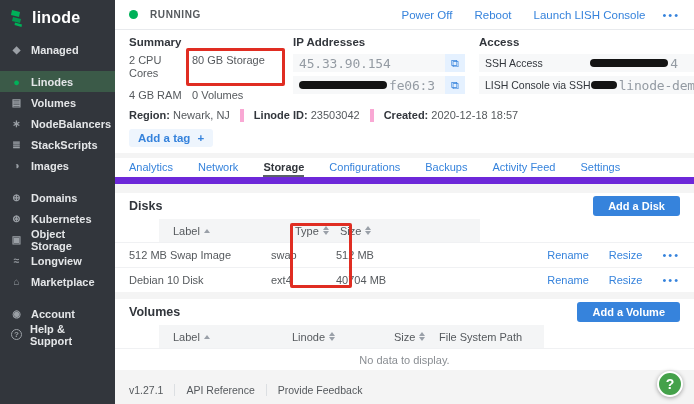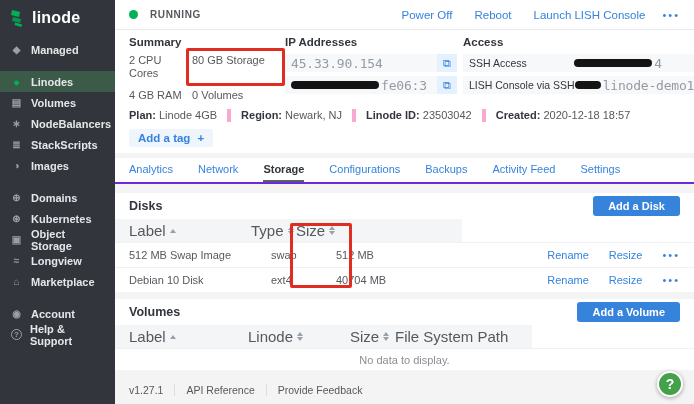--- a/index.html
+++ b/index.html
@@ -26,49 +26,49 @@
   .main { flex:1; min-width:0; display:flex; flex-direction:column; overflow:hidden; }
   .topbar { height:30px; background:#fff; border-bottom:1px solid #e8eaed; display:flex; align-items:center; padding:0 14px; }
   .status { display:flex; align-items:center; gap:12px; font-size:10px; font-weight:700; letter-spacing:.6px; color:#55595d; }
   .dot { width:9px; height:9px; border-radius:50%; background:#00b159; }
   .topbar-actions { margin-left:auto; display:flex; align-items:center; }
   .tb-link { color:#3683dc; font-size:11.5px; padding:0 11px; cursor:pointer; white-space:nowrap; }
   .tb-more { color:#3683dc; letter-spacing:2px; padding-left:6px; cursor:pointer; font-size:11px; }
 
   
   .summary-card { background:#fff; padding:6px 14px 6px; }
-  .cols { display:grid; grid-template-columns:150px 172px 1fr; column-gap:6px; }
+  .cols { display:grid; grid-template-columns:150px 172px 1fr; column-gap:14px; }
   .sec-title { font-size:11.5px; font-weight:700; margin-bottom:5px; line-height:13px; }
   .sumgrid { display:grid; grid-template-columns:63px auto; row-gap:9px; color:#55595d; line-height:13px; }
   .chip-row { display:flex; align-items:center; background:#f7f8f9; margin-bottom:4px; height:18px; padding-left:6px; overflow:hidden; }
   .mono { font-family:"DejaVu Sans Mono", monospace; font-size:13px; color:#949ba3; letter-spacing:-0.2px; }
   .copy-btn { margin-left:auto; width:20px; height:18px; background:#e5f1ff; color:#3683dc; display:flex; align-items:center; justify-content:center; font-size:11px; cursor:pointer; flex-shrink:0; }
   .redact { display:inline-block; height:8px; background:#141414; border-radius:4px; margin-right:2px; vertical-align:middle; }
   .acc-label { color:#32363c; font-size:10.5px; white-space:nowrap; }
   .acc-val { margin-left:auto; display:flex; align-items:center; padding-right:4px; white-space:nowrap; }
 
   .meta-row { display:flex; align-items:center; margin-top:7px; color:#55595d; line-height:13px; }
   .meta-item { padding:0 10px; border-left:4px solid #f9a8d4; white-space:nowrap; }
   .meta-item:first-child { padding-left:0; border-left:none; }
   .meta-item b { color:#32363c; font-weight:700; }
   .addtag { margin-top:7px; display:inline-flex; align-items:center; gap:7px; background:#eef5fd; border-radius:3px; padding:3px 9px; color:#3683dc; font-weight:600; font-size:11.5px; cursor:pointer; width:fit-content; }
 
   
-  .tabsbar { background:#fff; margin-top:5px; height:26px; display:flex; align-items:stretch; padding:0 14px; border-bottom:2px solid #6d28d9; }
+  .tabsbar { background:#fff; margin-top:5px; height:26px; display:flex; align-items:stretch; padding:0 14px; border-bottom:7px solid #6d28d9; }
   .tab { display:flex; align-items:center; margin-right:25px; color:#3683dc; border-bottom:2px solid transparent; cursor:pointer; white-space:nowrap; }
   .tab.active { color:#32363c; font-weight:700; border-bottom-color:#5a6268; }
 
   
   .card { background:#fff; }
   .card.disks { margin-top:9px; }
   .card.vols { margin-top:7px; }
   .card-head { height:26px; display:flex; align-items:center; justify-content:space-between; padding:0 14px; }
   .card-title { font-size:12.5px; font-weight:700; }
   .btn { background:#3683dc; color:#fff; border:none; border-radius:3px; font-family:inherit; font-size:11px; font-weight:600; padding:4px 15px; cursor:pointer; }
-  .thead { position:relative; height:23px; display:flex; align-items:center; color:#55595d; font-size:15px; }
+  .thead { position:relative; height:23px; display:flex; align-items:center; color:#55595d; font-size:11px;margin-left:44px; }
   .grayband { position:absolute; left:0; top:0; bottom:0; background:#f4f5f6; }
   .thead .cell, .trow .cell { position:relative; display:flex; align-items:center; gap:4px; padding-left:14px; flex-shrink:0; }
   .sort { display:flex; flex-direction:column; gap:1px; }
   .tri-up { width:0; height:0; border-left:3px solid transparent; border-right:3px solid transparent; border-bottom:4px solid #9aa0a8; }
   .tri-dn { width:0; height:0; border-left:3px solid transparent; border-right:3px solid transparent; border-top:4px solid #9aa0a8; }
   .trow { height:25px; display:flex; align-items:center; border-top:1px solid #f0f1f3; color:#55595d;gap:20px; }
   .row-actions { margin-left:auto; display:flex; align-items:center; gap:20px; padding-right:14px; }
   .act-link { color:#3683dc; cursor:pointer; }
   .act-more { color:#3683dc; letter-spacing:2px; cursor:pointer; }
   .d-c1 { width:122px; } .d-c2 { width:45px; } .d-c3 { width:110px; }
@@ -221,21 +221,20 @@
               <span class="redact" style="width:26px"></span>
               <span class="mono">linode-demo123</span>
             </span>
             <span class="copy-btn">⧉</span>
           </div>
         </div>
       </div>
 
       
       <div class="meta-row">
-        <span class="meta-item"><b>Plan:</b> <span>Linode 4GB</span></span>
         <span class="meta-item"><b>Region:</b> <span>Newark, NJ</span></span>
         <span class="meta-item"><b>Linode ID:</b> <span>23503042</span></span>
         <span class="meta-item"><b>Created:</b> <span>2020-12-18 18:57</span></span>
       </div>
 
       <div class="addtag">
         <span>Add a tag</span>
         <span>+</span>
       </div>
     </div>

